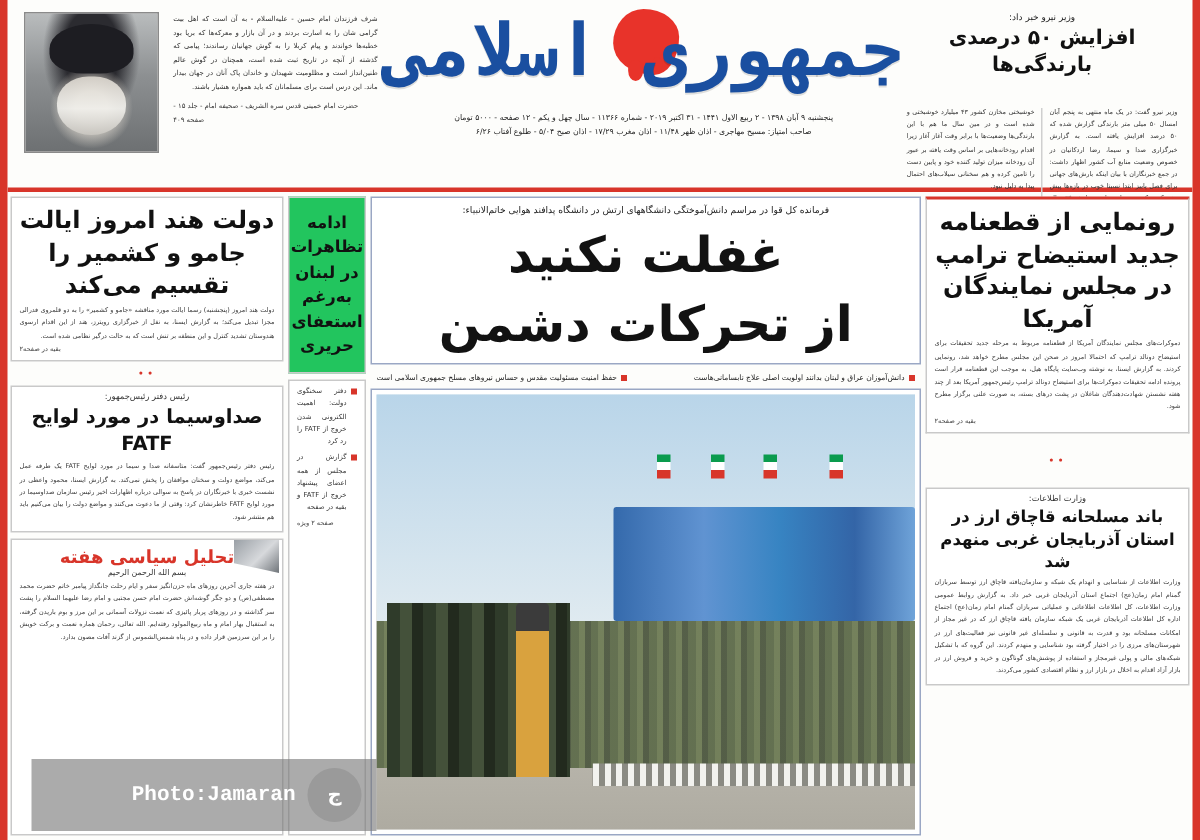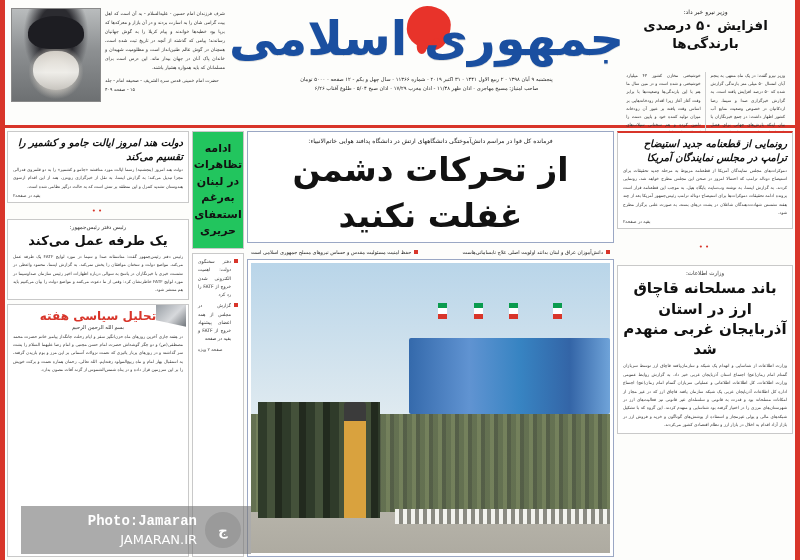--- a/index.html
+++ b/index.html
@@ -105,20 +105,21 @@
   .logo-text {
     position: relative; z-index: 2;
     font-size: 48px;
     font-weight: bold;
     color: #1a4fa0;
     letter-spacing: -1px;
     line-height: 1.35;
     text-shadow: 0 1px 0 rgba(0,0,0,.12);
     direction: rtl;
     white-space: nowrap;
+    font-family: Liberation Mono, monospace;
   }
   .dateline {
     margin-top: 4px;
     font-size: 5.2px;
     color: #1d1d1d;
     text-align: center;
     line-height: 1.75;
     direction: rtl;
     width: 280px;
     letter-spacing: .1px;
@@ -174,22 +175,22 @@
   }
 
   .box {
     border: 1px solid #c9c9c9;
     background: #fff;
     padding: 4px 5px;
     box-sizing: border-box;
     direction: rtl;
   }
   .box.redtop { border-top: 2px solid #d8352a; }
-  .hl-sm { font-size: 10px; font-weight: bold; color: #111; text-align: right; line-height: 1.35; font-style: italic; }
-  .hl-xs { font-size: 15px; font-weight: bold; color: #111; text-align: center; line-height: 1.35; }
+  .hl-sm { font-size: 16px; font-weight: bold; color: #111; text-align: center; line-height: 1.35; }
+  .hl-xs { font-size: 11px; font-weight: bold; color: #111; text-align: center; line-height: 1.35; }
   .hl-md { font-size: 13px; font-weight: bold; color: #111; text-align: center; line-height: 1.35; }
   .kick { font-size: 5.6px; color: #333; text-align: center; margin-bottom: 2px; }
   .bodytext { font-size: 4.3px; line-height: 1.95; text-align: justify; color: #3a3a3a; margin-top: 3px; }
   .cont { font-size: 4.4px; color: #444; text-align: left; margin-top: 2px; }
 
   .dots { text-align:center; color:#d8352a; font-size:7px; letter-spacing:2px; line-height:.6; padding:2px 0;}
 
   
   .lead {
     border: 1px solid #9aa7c4;
@@ -341,22 +342,22 @@
       <div class="box">
         <div class="kick">وزارت اطلاعات:</div>
         <div class="hl-xs">باند مسلحانه قاچاق ارز در استان آذربایجان غربی منهدم شد</div>
         <div class="bodytext">وزارت اطلاعات از شناسایی و انهدام یک شبکه و سازمان‌یافته قاچاق ارز توسط سربازان گمنام امام زمان(عج) اجتماع استان آذربایجان غربی خبر داد. به گزارش روابط عمومی وزارت اطلاعات، کل اطلاعات اطلاعاتی و عملیاتی سربازان گمنام امام زمان(عج) اجتماع اداره کل اطلاعات آذربایجان غربی یک شبکه سازمان یافته قاچاق ارز که در غیر مجاز از امکانات مسلحانه بود و قدرت به قانونی و سلسله‌ای غیر قانونی نیز فعالیت‌های ارز در شهرستان‌های مرزی را در اختیار گرفته بود شناسایی و منهدم کردند. این گروه که با تشکیل شبکه‌های مالی و پولی غیرمجاز و استفاده از پوشش‌های گوناگون و خرید و فروش ارز در بازار آزاد اقدام به اخلال در بازار ارز و نظام اقتصادی کشور می‌کردند.</div>
       </div>
     </div>
 
     <div class="col-center">
       <div class="lead">
         <div class="kick2">فرمانده کل قوا در مراسم دانش‌آموختگی دانشگاههای ارتش در دانشگاه پدافند هوایی خاتم‌الانبیاء:</div>
+        <div class="mainhl">غفلت نکنید</div>
         <div class="mainhl">از تحرکات دشمن</div>
-        <div class="mainhl">غفلت نکنید</div>
       </div>
 
       <div class="subbullets">
         <div class="subbullet">
           <span class="bsq"></span>
           <span>دانش‌آموزان عراق و لبنان بدانند اولویت اصلی علاج نابسامانی‌هاست</span>
         </div>
         <div class="subbullet">
           <span class="bsq"></span>
           <span>حفظ امنیت مسئولیت مقدس و حساس نیروهای مسلح جمهوری اسلامی است</span>
@@ -401,35 +402,34 @@
       <div class="box">
         <div class="hl-sm">دولت هند امروز ایالت جامو و کشمیر را تقسیم می‌کند</div>
         <div class="bodytext">دولت هند امروز (پنجشنبه) رسما ایالت مورد مناقشه «جامو و کشمیر» را به دو قلمروی فدرالی مجزا تبدیل می‌کند؛ به گزارش ایسنا، به نقل از خبرگزاری رویترز، هند از این اقدام ارسوی هندوستان تشدید کنترل و این منطقه بر تنش است که به حالت درگیر نظامی شده است.</div>
         <div class="cont">بقیه در صفحه۲</div>
       </div>
 
       <div class="dots">••</div>
 
       <div class="box">
         <div class="kick">رئیس دفتر رئیس‌جمهور:</div>
-        <div class="hl-md">یک طرفه عمل می‌کند</div>
+        <div class="hl-md">صداوسیما در مورد لوایح FATF</div>
         <div class="bodytext">رئیس دفتر رئیس‌جمهور گفت: متاسفانه صدا و سیما در مورد لوایح FATF یک طرفه عمل می‌کند، مواضع دولت و سخنان موافقان را پخش نمی‌کند. به گزارش ایسنا، محمود واعظی در نشست خبری با خبرنگاران در پاسخ به سوالی درباره اظهارات اخیر رئیس سازمان صداوسیما در مورد لوایح FATF خاطرنشان کرد: وقتی از ما دعوت می‌کنند و مواضع دولت را بیان می‌کنیم باید هم منتشر شود.</div>
       </div>
 
       <div class="box analysis-wrap" style="flex:1">
         <div class="an-img"></div>
         <div class="analysis-title">تحلیل سیاسی هفته</div>
         <div class="analysis-sub">بسم الله الرحمن الرحیم</div>
         <div class="bodytext">در هفته جاری آخرین روزهای ماه حزن‌انگیز سفر و ایام رحلت جانگداز پیامبر خاتم حضرت محمد مصطفی(ص) و دو جگر گوشه‌اش حضرت امام حسن مجتبی و امام رضا علیهما السلام را پشت سر گذاشته و در روزهای پربار پائیزی که نعمت نزولات آسمانی بر این مرز و بوم باریدن گرفته، به استقبال بهار امام و ماه ربیع‌المولود رفته‌ایم. الله تعالی، رحمان هماره نعمت و برکت خویش را بر این سرزمین قرار داده و در پناه شمس‌الشموس از گزند آفات مصون بدارد.</div>
       </div>
     </div>
 
   </div>
 
   <div class="watermark">
     <div class="wm-logo">ج</div>
     <div class="wm-text">
       <div class="wm-l1">Photo:Jamaran</div>
-      <div class="wm-l2">JAMARAN.IR</div>
     </div>
   </div>
 
 </div>
 
 </body></html>

